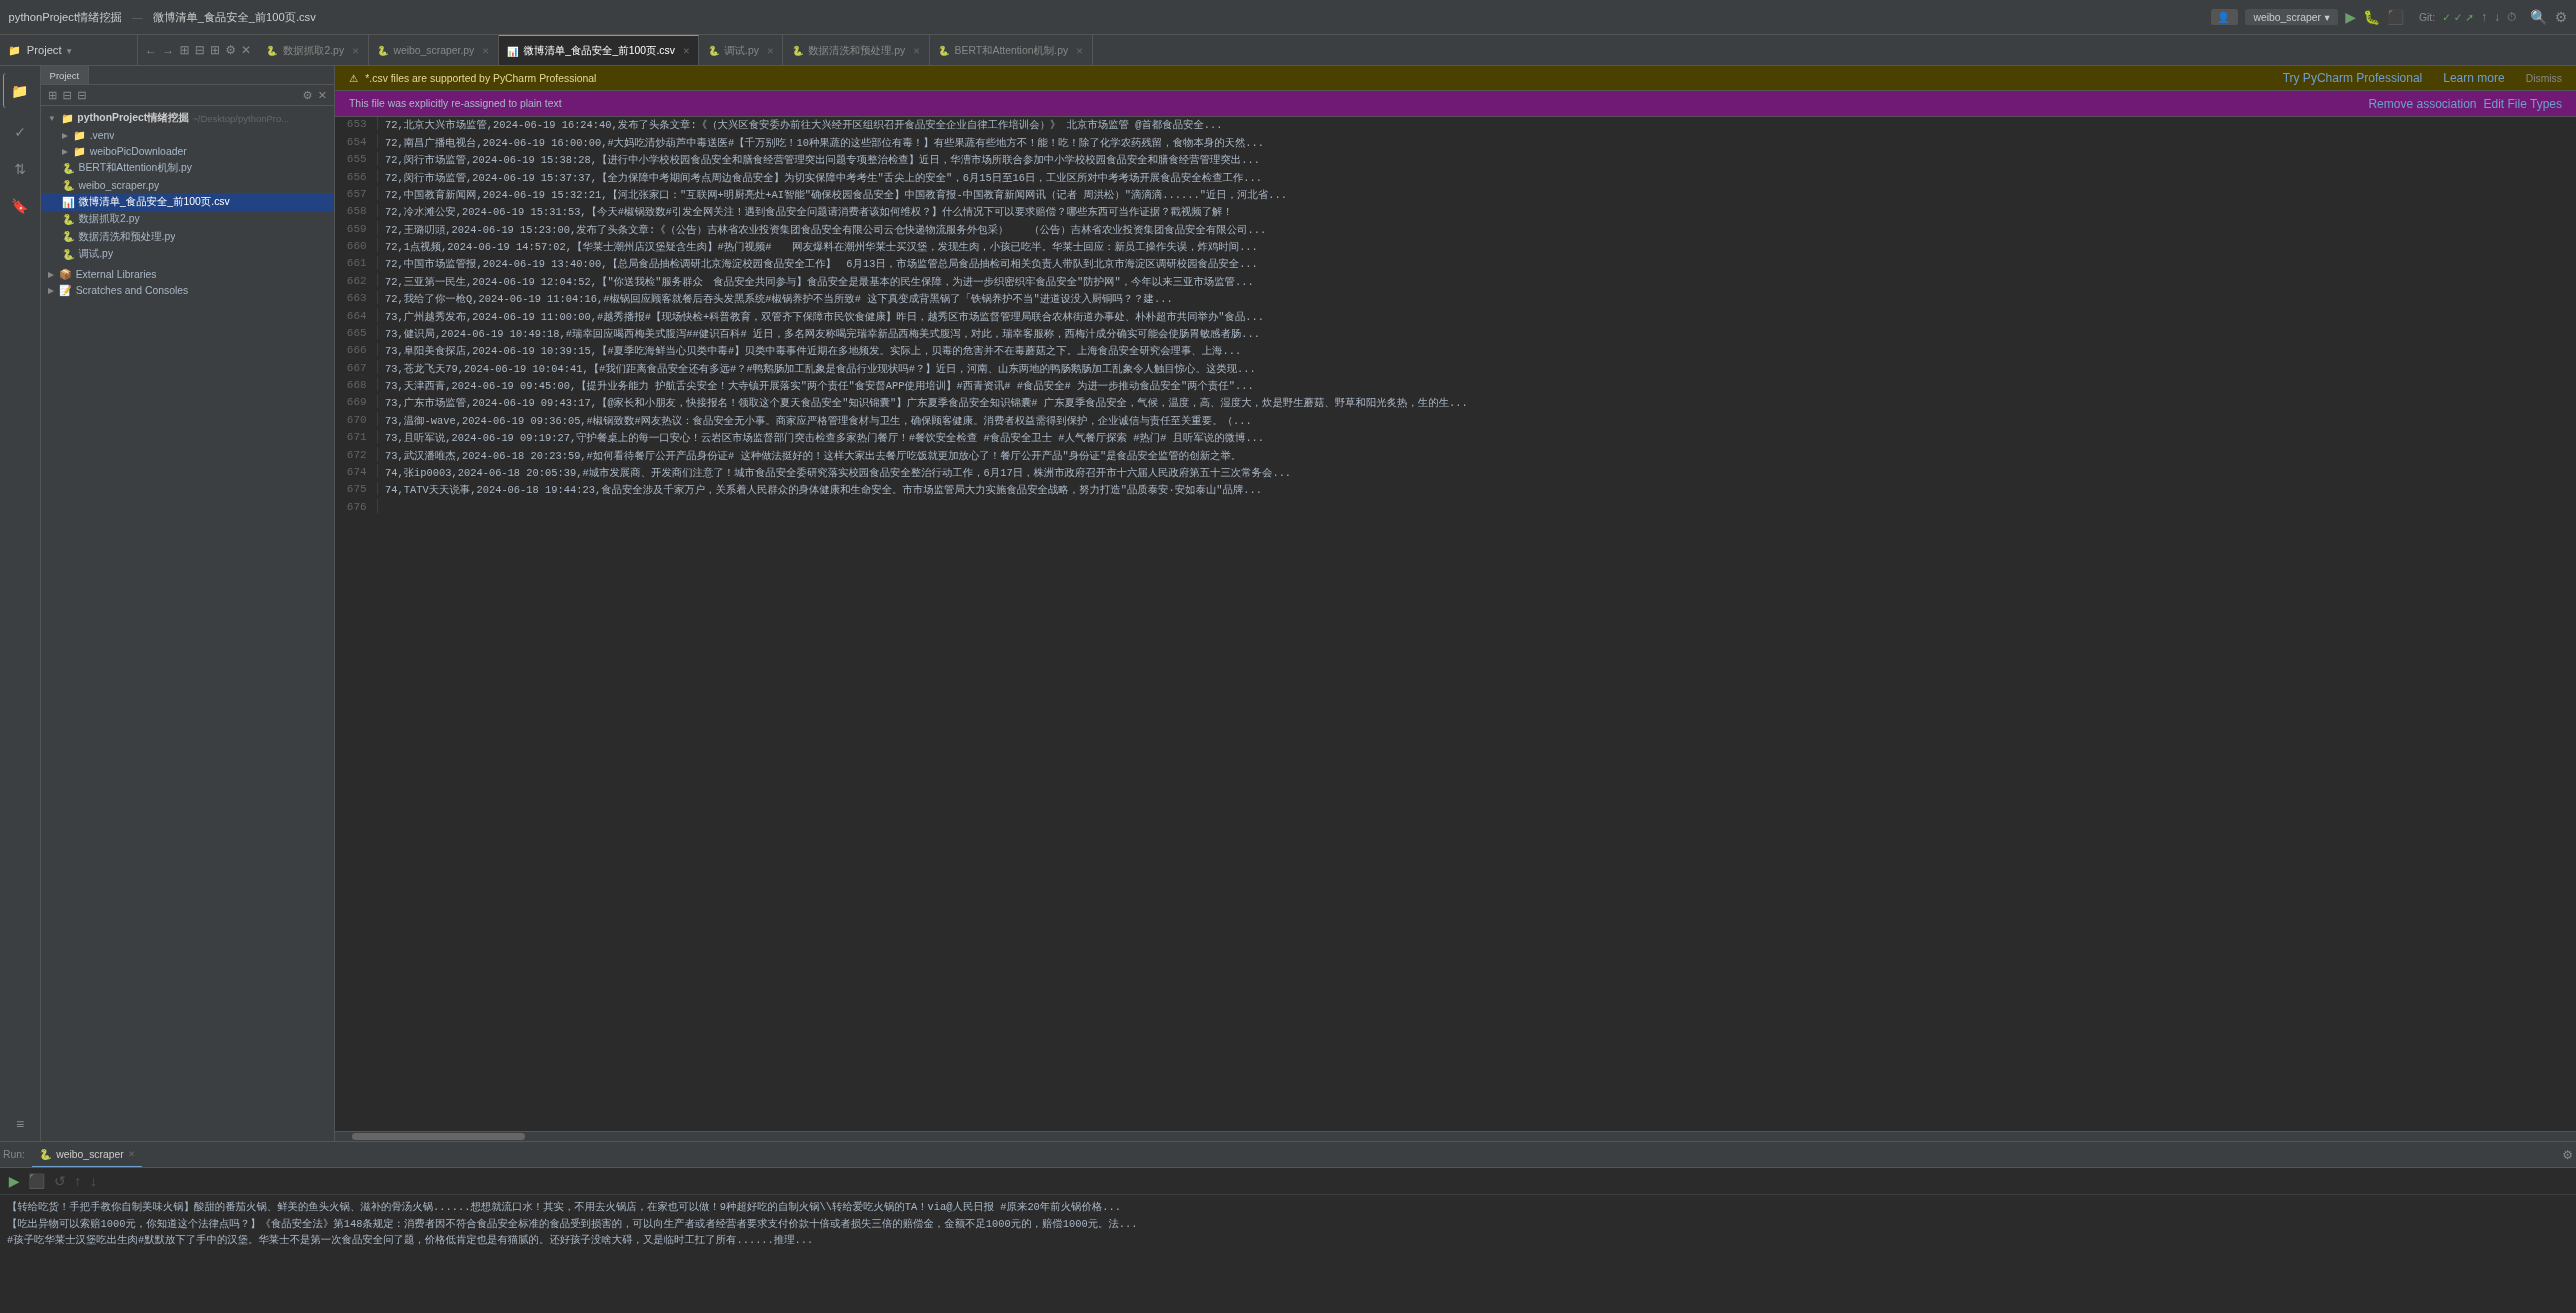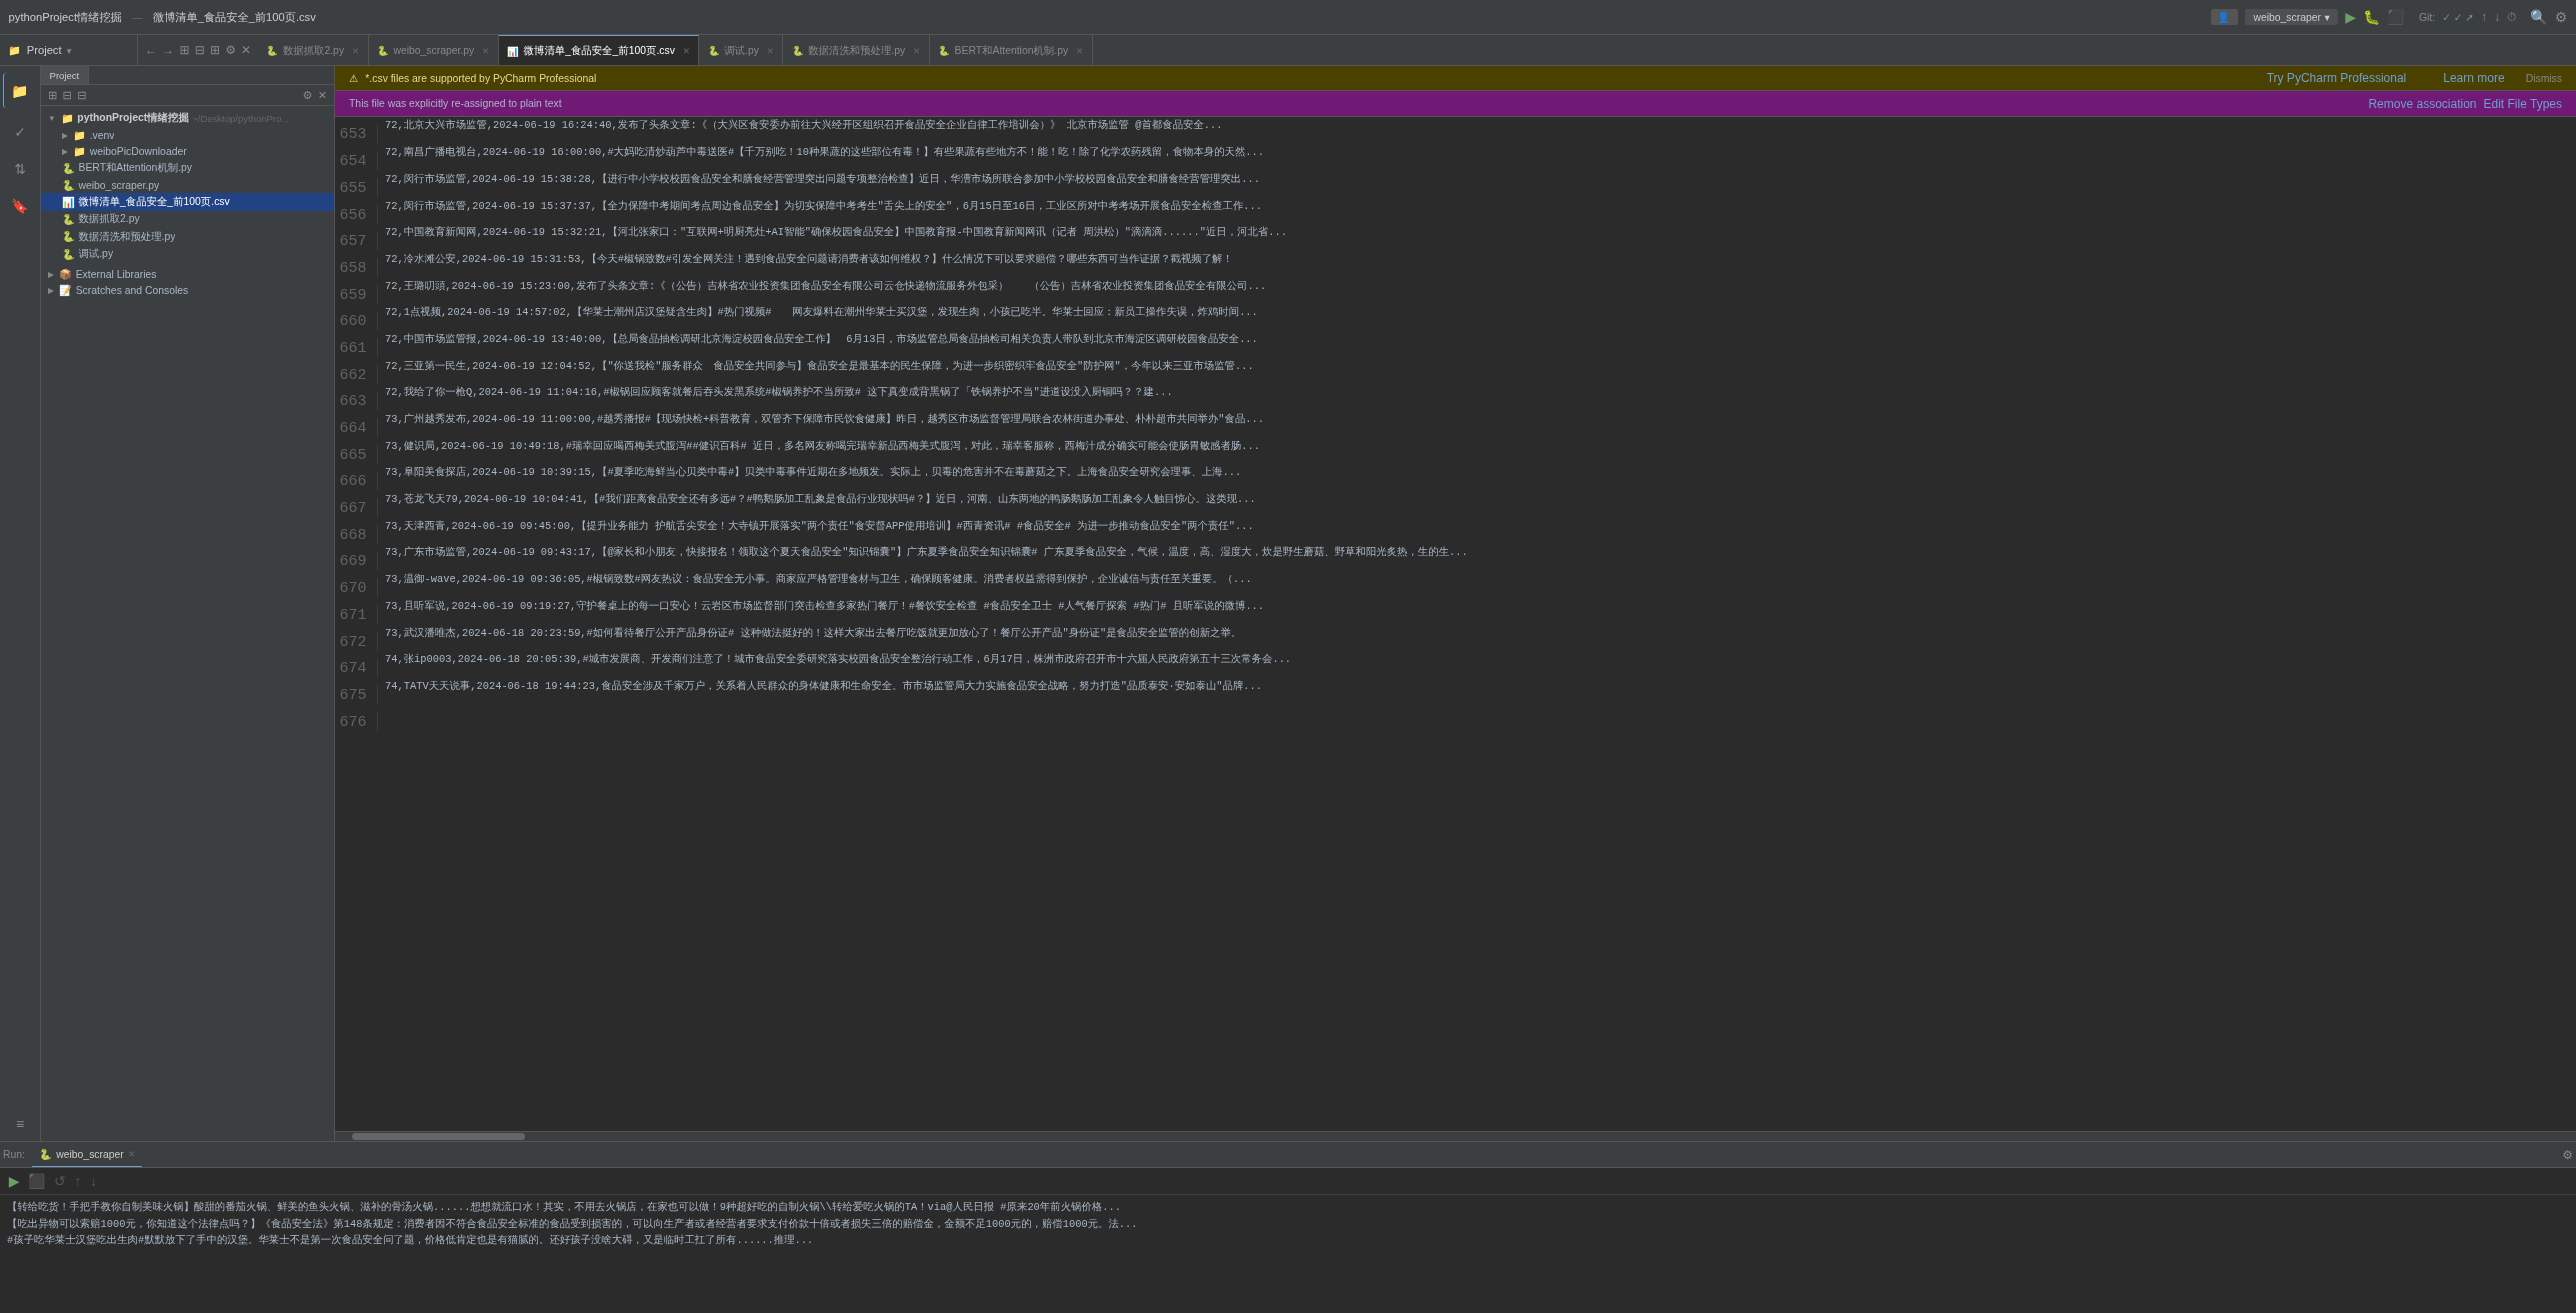--- a/index.html
+++ b/index.html
@@ -205,25 +205,24 @@
       display: flex;
       min-height: 17.3px;
       align-items: flex-start;
     }
     .line-number {
       width: 43px;
       min-width: 43px;
       text-align: right;
       padding-right: 10.4px;
       color: #606366;
-      font-size: 15px;
+      font-size: 11px;
       padding-top: 1.7px;
       user-select: none;
       border-right: 0.9px solid #3c3f41;
-      margin-top: 8px;
     }
     .line-content {
       padding: 1.7px 7px;
       color: #a9b7c6;
       white-space: nowrap;
       overflow: hidden;
       text-overflow: ellipsis;
       max-width: 2204px;
     }
     .scrollbar-h {
@@ -473,21 +472,21 @@
     </div>
   </div>
 
   <div id="content">
 
     <div class="notification-bar csv-warning">
       <span>⚠</span>
       <span>*.csv files are supported by PyCharm Professional</span>
       <div class="notification-spacer"></div>
       <span class="notification-action">Try PyCharm Professional</span>
-      <span class="notification-action" style="margin-left:30px;">Learn more</span>
+      <span class="notification-action" style="margin-left:14px;">Learn more</span>
       <span class="notification-dismiss" style="margin-left:14px;">Dismiss</span>
     </div>
 
     <div class="notification-bar file-reassign">
       <span>This file was explicitly re-assigned to plain text</span>
       <div class="notification-spacer"></div>
       <span class="notification-action">Remove association</span>
       <span class="notification-action" style="">Edit File Types</span>
     </div>
 

